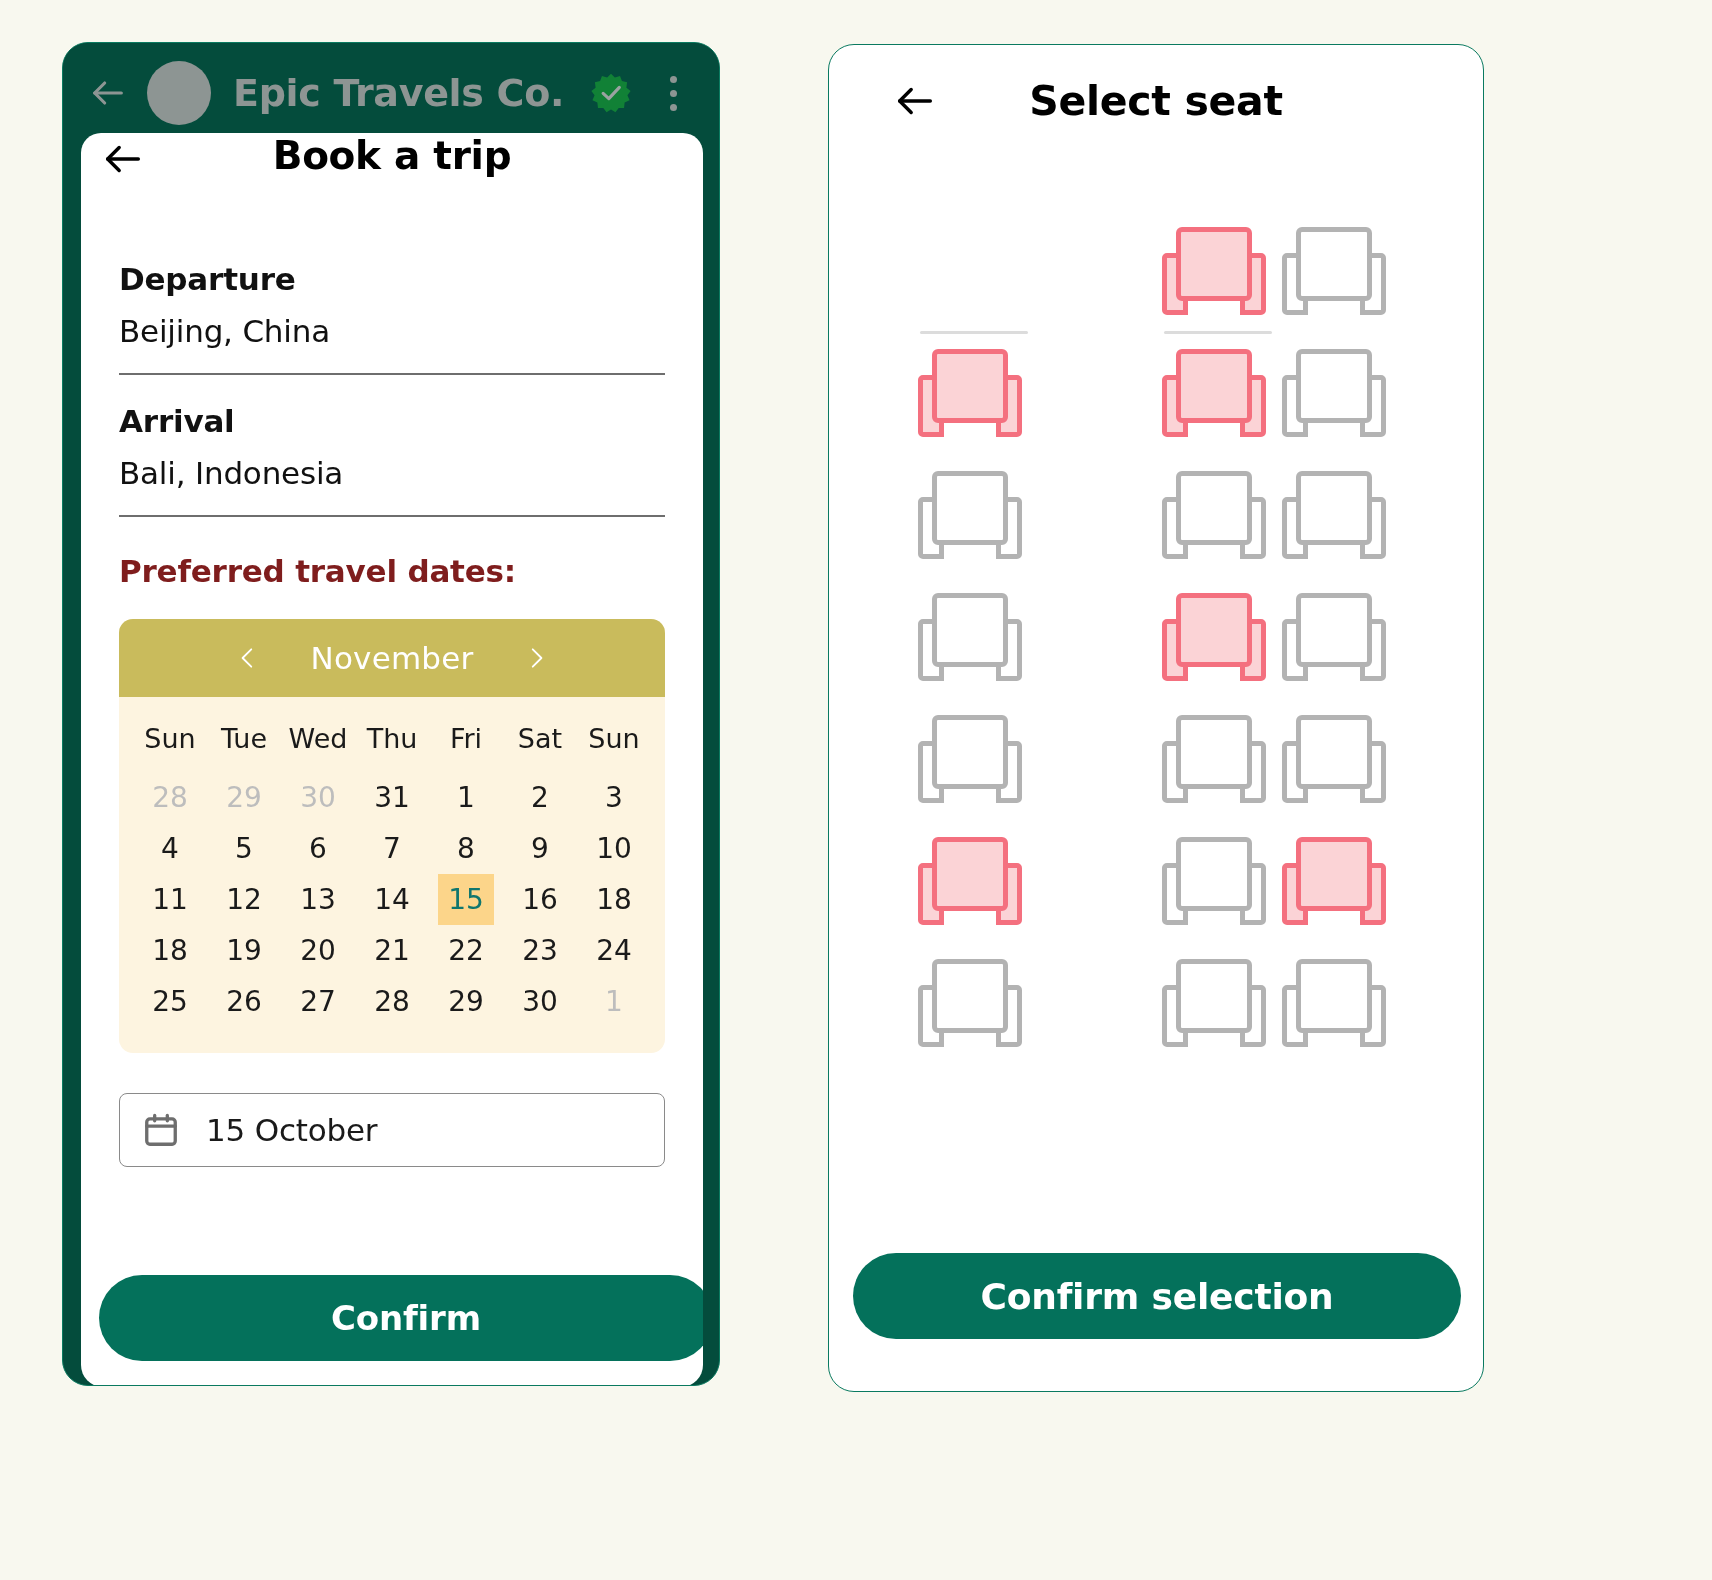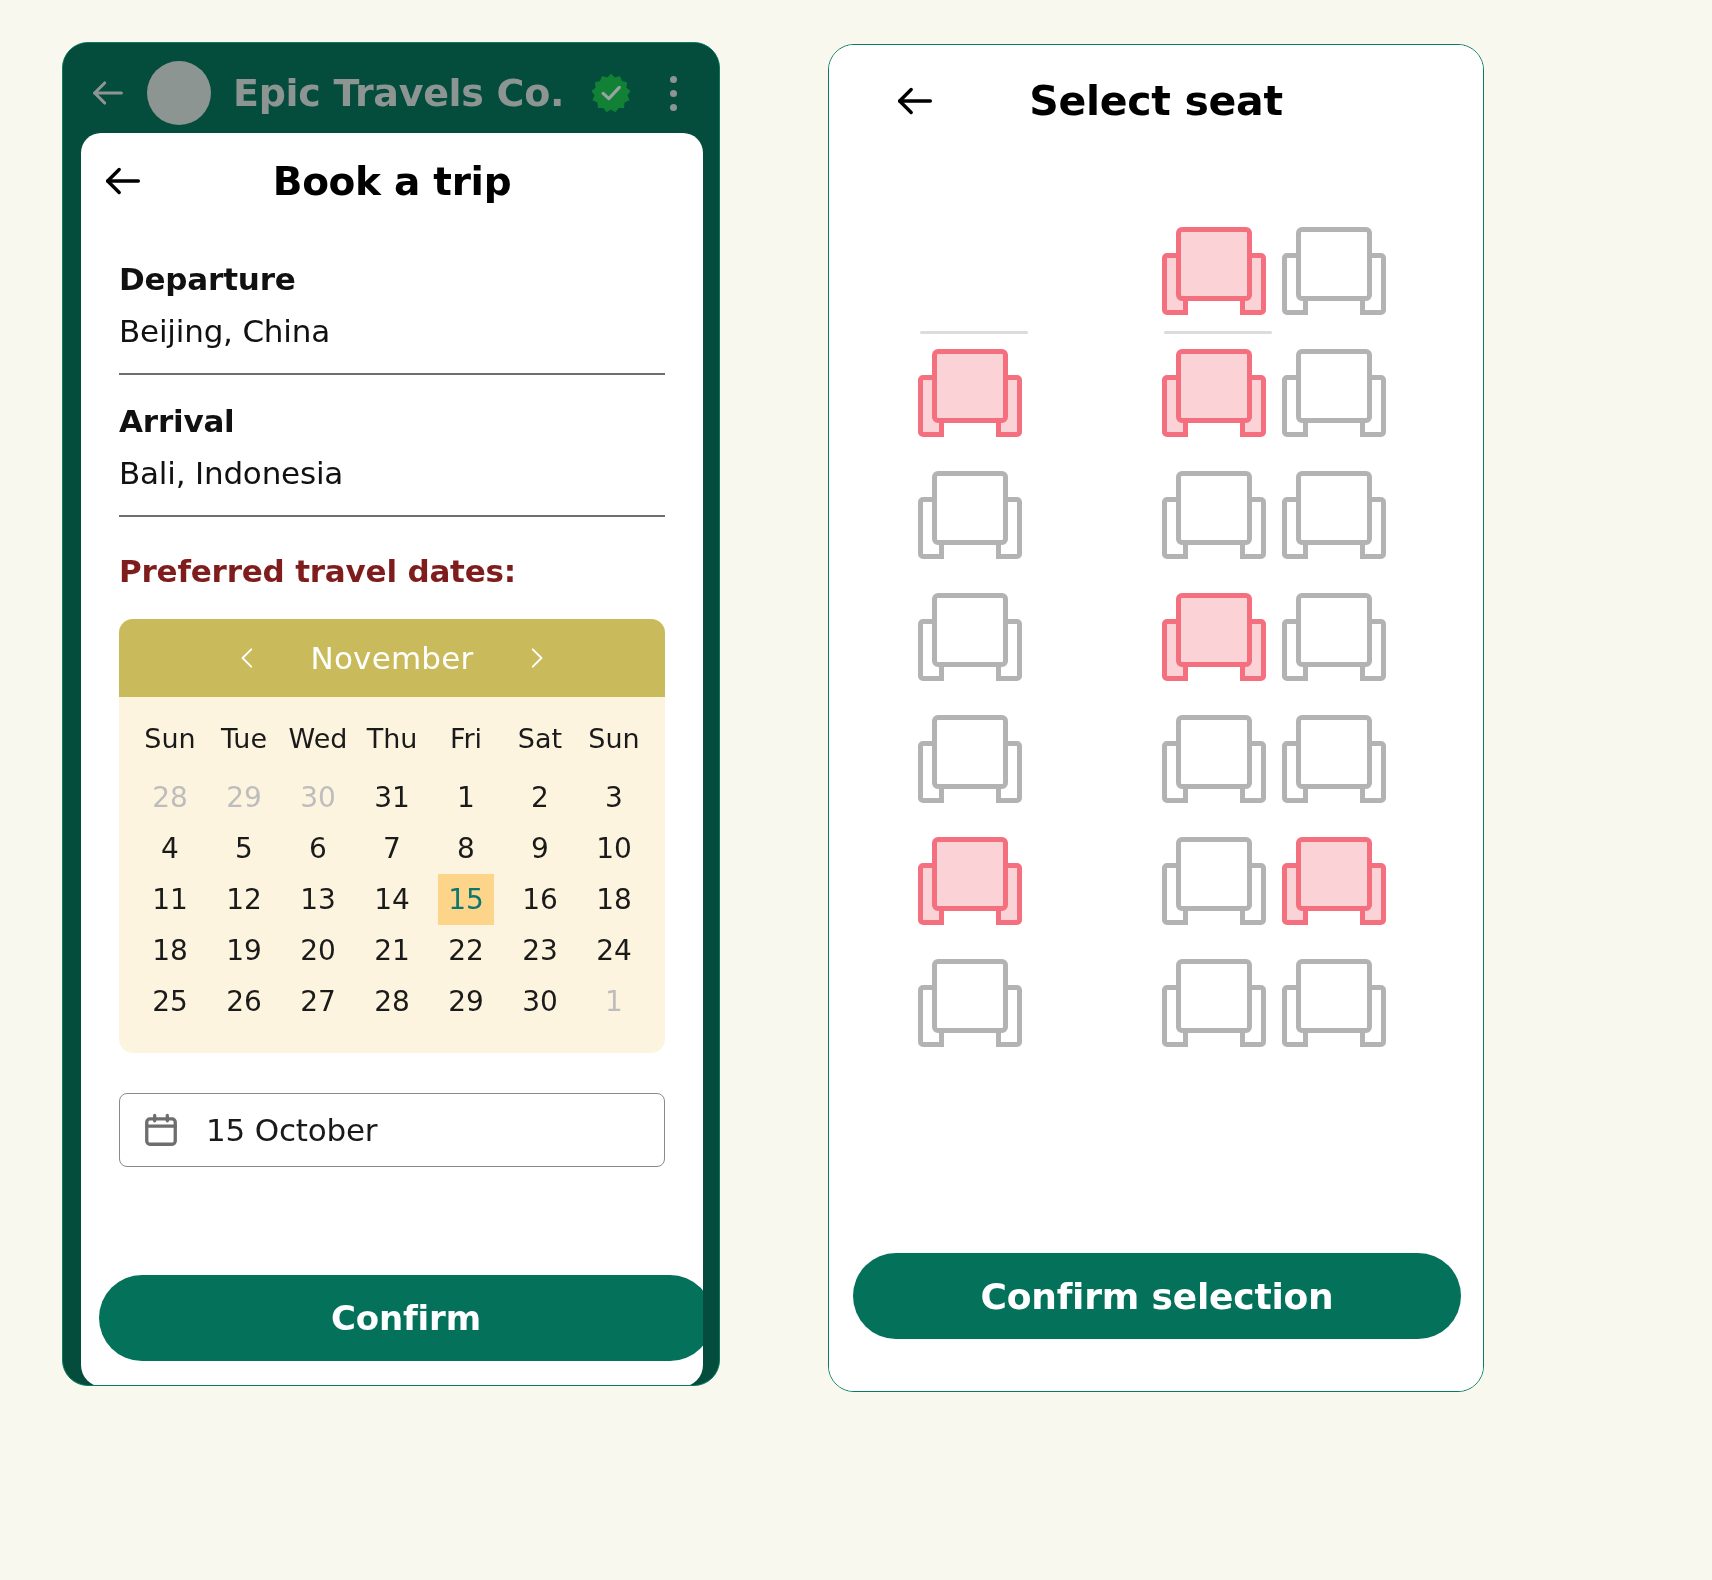--- a/index.html
+++ b/index.html
@@ -97,21 +97,20 @@
     top: 90px;
     width: 622px;
     height: 1254px;
     background: #ffffff;
     border-radius: 20px 20px 22px 22px;
     overflow: hidden;
   }
 
   .sheet-header {
     display: flex;
-    align-items: center;
     height: 96px;
     padding: 0 16px;
     position: relative;
   }
   .sheet-back {
     width: 52px; height: 52px;
     display: flex; align-items: center; justify-content: center;
     z-index: 2;
   }
   .sheet-back svg { width: 46px; height: 46px; }
@@ -281,21 +280,21 @@
     border-radius: 26px;
     border: 1.5px solid #0a7a60;
     overflow: hidden;
   }
   #right-inner {
     position: absolute;
     left: 0; top: 0;
     width: 100%;
     height: 100%;
     background: #ffffff;
-    border-radius: 14px;
+    border-radius: 32px;
   }
 
   #seat-header {
     display: flex;
     align-items: center;
     height: 112px;
     padding: 0 60px;
     position: relative;
   }
   #seat-header .sheet-title { font-size: 41px; }

